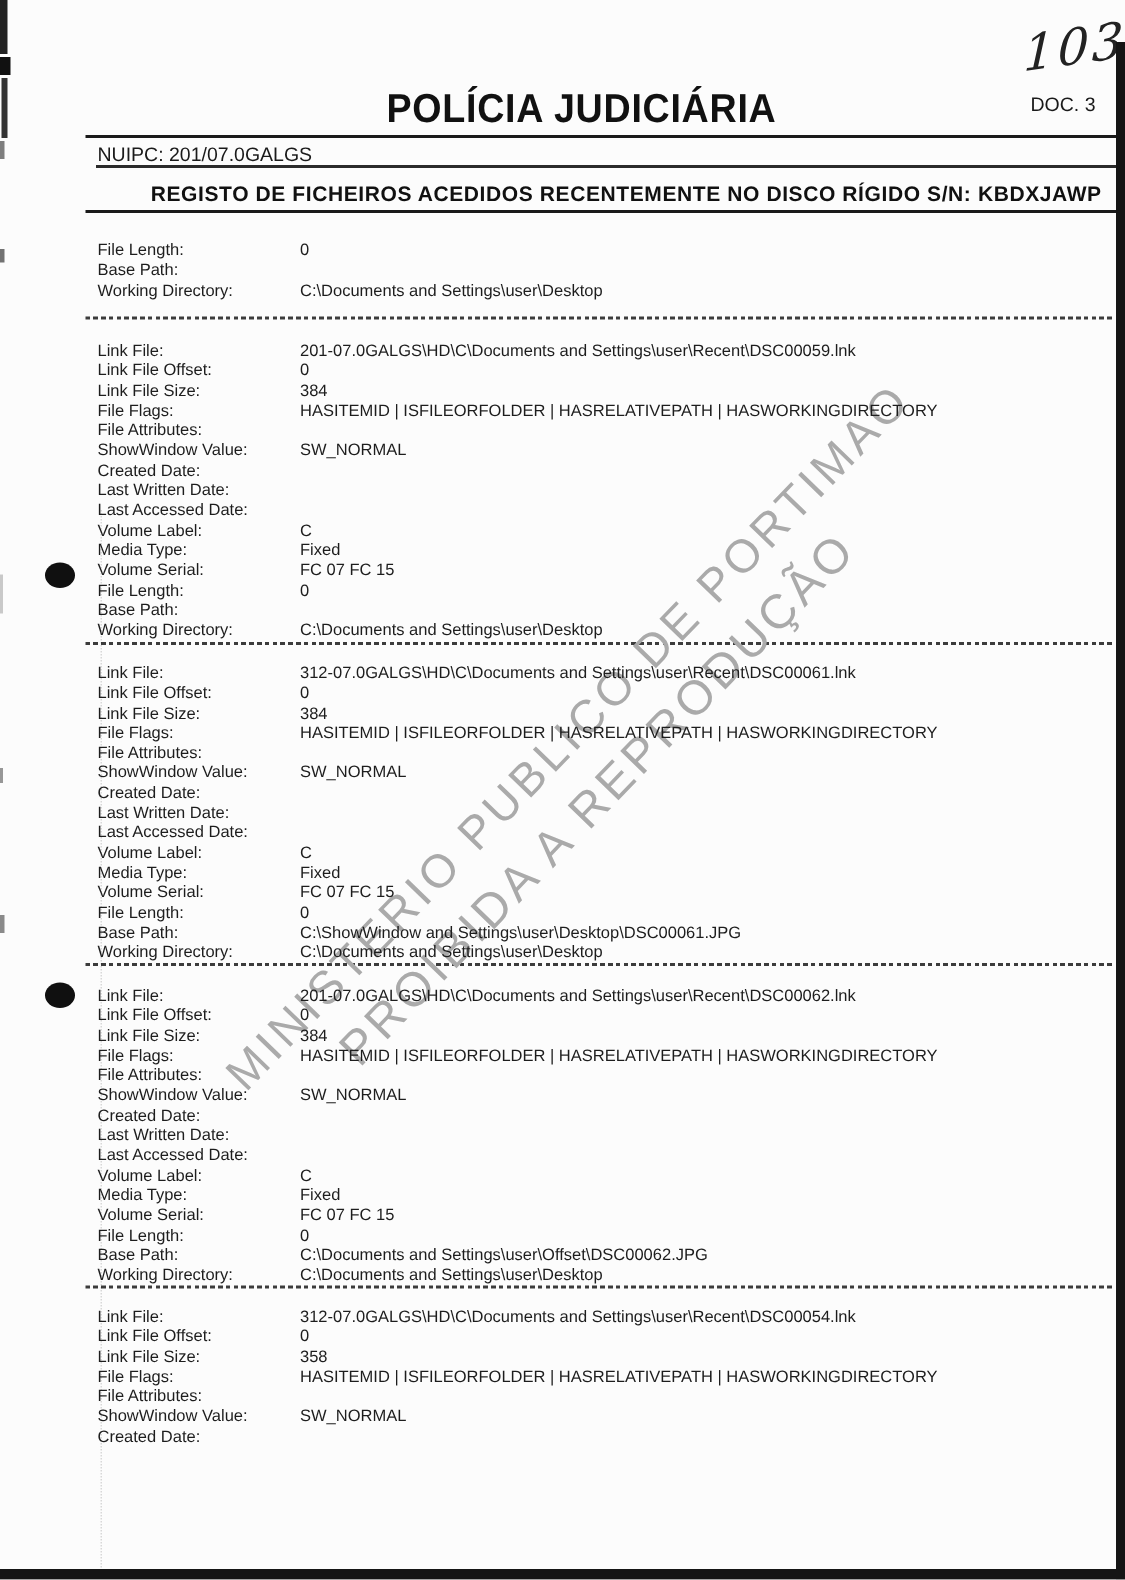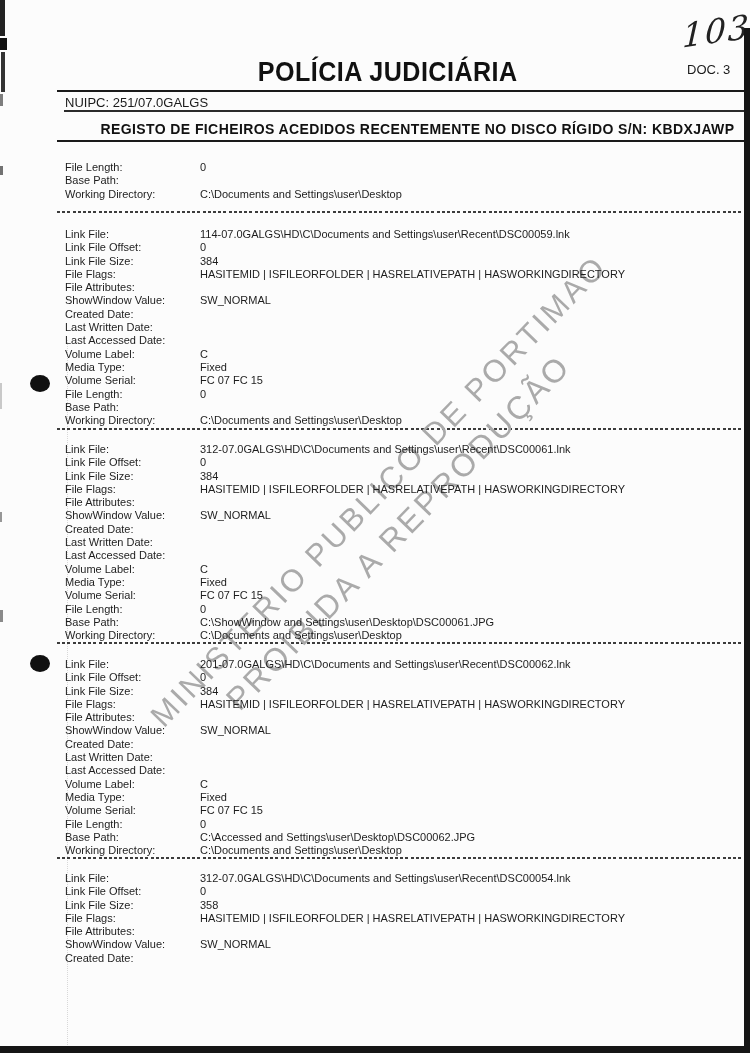--- a/index.html
+++ b/index.html
@@ -79,21 +79,21 @@
 
   <div class="wm" id="wm1">MINISTERIO PUBLICO DE PORTIMAO</div>
   <div class="wm" id="wm2">PROIBIDA A REPRODUÇÃO</div>
   <div id="vfold"></div>
 
   <div class="layer" style="height:160px;">
     <div id="handwritten">1030</div>
     <div id="doc-label">DOC. 3</div>
     <div id="title">POLÍCIA JUDICIÁRIA</div>
     <div class="rule" id="rule-title"></div>
-    <div id="nuipc">NUIPC: 251/07.0GALGS</div>
+    <div id="nuipc">NUIPC: 201/07.0GALGS</div>
     <div class="rule" id="rule-nuipc"></div>
     <div id="heading">REGISTO DE FICHEIROS ACEDIDOS RECENTEMENTE NO DISCO RÍGIDO S/N: KBDXJAWP</div>
     <div class="rule" id="rule-heading"></div>
   </div>
 
   <div id="records">
       <div class="block" style="top: 161px;">
         <div class="frow">
           <span class="flabel">File Length:</span>
           <span class="fvalue">0</span>
@@ -102,21 +102,21 @@
           <span class="flabel">Base Path:</span>
         </div>
         <div class="frow">
           <span class="flabel">Working Directory:</span>
           <span class="fvalue">C:\Documents and Settings\user\Desktop</span>
         </div>
       </div>
       <div class="block" style="top: 228px;">
         <div class="frow">
           <span class="flabel">Link File:</span>
-          <span class="fvalue">114-07.0GALGS\HD\C\Documents and Settings\user\Recent\DSC00059.lnk</span>
+          <span class="fvalue">201-07.0GALGS\HD\C\Documents and Settings\user\Recent\DSC00059.lnk</span>
         </div>
         <div class="frow">
           <span class="flabel">Link File Offset:</span>
           <span class="fvalue">0</span>
         </div>
         <div class="frow">
           <span class="flabel">Link File Size:</span>
           <span class="fvalue">384</span>
         </div>
         <div class="frow">
@@ -277,21 +277,21 @@
         <div class="frow">
           <span class="flabel">Volume Serial:</span>
           <span class="fvalue">FC 07 FC 15</span>
         </div>
         <div class="frow">
           <span class="flabel">File Length:</span>
           <span class="fvalue">0</span>
         </div>
         <div class="frow">
           <span class="flabel">Base Path:</span>
-          <span class="fvalue">C:\Accessed and Settings\user\Desktop\DSC00062.JPG</span>
+          <span class="fvalue">C:\Documents and Settings\user\Offset\DSC00062.JPG</span>
         </div>
         <div class="frow">
           <span class="flabel">Working Directory:</span>
           <span class="fvalue">C:\Documents and Settings\user\Desktop</span>
         </div>
       </div>
       <div class="block" style="top: 872px;">
         <div class="frow">
           <span class="flabel">Link File:</span>
           <span class="fvalue">312-07.0GALGS\HD\C\Documents and Settings\user\Recent\DSC00054.lnk</span>

